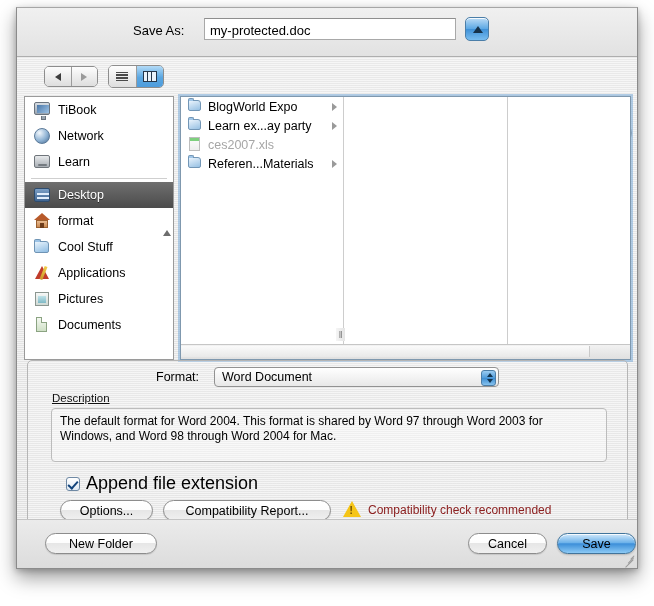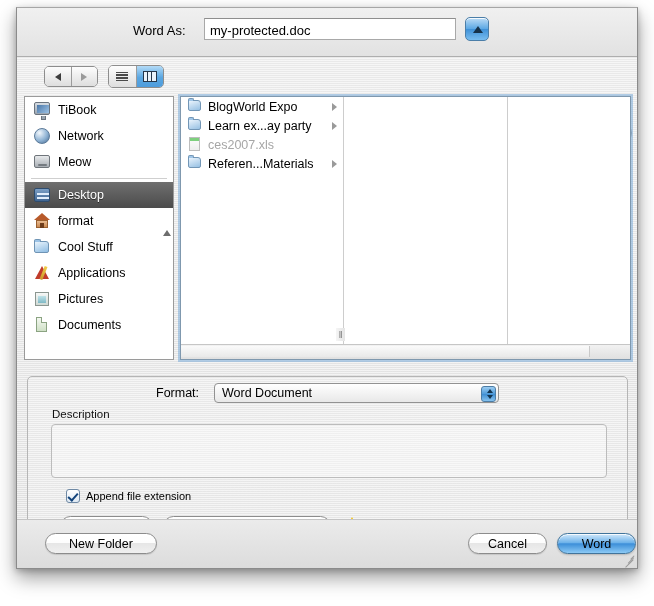--- a/index.html
+++ b/index.html
@@ -268,21 +268,21 @@
   }
   #hscroll .thumb{
     position:absolute; left:0; top:1px; height:11px;
     width:408px;
     background:linear-gradient(#fafafa,#e9e9e9);
     border-right:1px solid #c9c9c9;
   }
 
   
   #format-panel{
-    position:absolute; left:10px; top:368px;
+    position:absolute; left:10px; top:352px;
     width:601px; height:164px;
     border:1px solid #b5b5b5;
     border-radius:5px;
     background:rgba(255,255,255,0.18);
     box-sizing:border-box;
   }
   #format-label{position:absolute;left:128px;top:9px;font-size:12.5px;color:#000;}
   #format-popup{
     position:absolute;left:186px;top:6px;width:285px;height:20px;
     background:linear-gradient(#ffffff,#e8e8e8);
@@ -290,21 +290,21 @@
   }
   #format-popup .txt{position:absolute;left:7px;top:2px;font-size:12.5px;color:#000;}
   #format-popup .stepper{
     position:absolute;right:2px;top:2px;width:15px;height:16px;border-radius:3px;
     background:linear-gradient(#9ccdf2,#4e9ad9 50%,#3f8ed2 52%,#86c2ee);
     border:1px solid #4c7da6;box-sizing:border-box;
   }
   #format-popup .stepper .up{position:absolute;left:5px;top:2px;width:0;height:0;border-left:3px solid transparent;border-right:3px solid transparent;border-bottom:4px solid #12344f;}
   #format-popup .stepper .dn{position:absolute;left:5px;bottom:2px;width:0;height:0;border-left:3px solid transparent;border-right:3px solid transparent;border-top:4px solid #12344f;}
 
-  #desc-caption{position:absolute;left:24px;top:31px;font-size:11.5px;color:#111;}
+  #desc-caption{position:absolute;left:24px;top:31px;font-size:11.5px;color:#111;text-decoration:underline;}
   #desc-box{
     position:absolute;left:23px;top:47px;width:556px;height:54px;
     border:1px solid #bcbcbc;border-radius:4px;
     background:rgba(255,255,255,0.35);
     box-sizing:border-box;
     padding:5px 8px;
   }
   #desc-text{font-size:12px;color:#000;line-height:15px;}
   #desc-link{
     display:inline-block;margin-top:3px;
@@ -314,21 +314,21 @@
   #append-check{
     width:14px;height:14px;border:1px solid #6f89a4;border-radius:3px;
     background:linear-gradient(#ffffff,#dfe9f3);
     position:relative;box-sizing:border-box;margin-right:6px;
   }
   #append-check::after{
     content:"";position:absolute;left:3px;top:1px;
     width:4px;height:8px;border:solid #12437b;border-width:0 2.2px 2.2px 0;
     transform:rotate(42deg);
   }
-  #append-label{font-size:11px;color:#000;}
+  #append-label{font-size:18px;color:#000;}
 
   .push-btn{
     position:absolute;height:21px;
     background:linear-gradient(#ffffff,#fdfdfd 45%,#e6e6e6 50%,#f0f0f0);
     border:1px solid #8c8c8c;border-radius:11px;
     display:flex;align-items:center;justify-content:center;
     font-size:12.5px;color:#000;box-sizing:border-box;cursor:pointer;
     box-shadow:0 1px 1px rgba(0,0,0,0.12);
   }
   #options-btn{left:32px;top:139px;width:93px;}
@@ -370,21 +370,21 @@
   #resize-grip i:nth-child(1){width:11px;bottom:2px;right:0;}
   #resize-grip i:nth-child(2){width:8px;bottom:5px;right:0;}
   #resize-grip i:nth-child(3){width:5px;bottom:8px;right:0;}
 </style>
 </head>
 <body>
 
 <div id="window">
 
   <div id="saveas-row">
-    <div id="saveas-label">Word As:</div>
+    <div id="saveas-label">Save As:</div>
     <input id="saveas-field" value="my-protected.doc" style="">
     <div id="disclosure-btn">
       <span class="tri"></span>
     </div>
   </div>
 
   <div id="toolbar">
     <div class="seg-group" id="navback-group">
       <div class="seg">
           <span class="arrow-l"></span>
@@ -439,21 +439,21 @@
       <div class="sb-item">
         <span class="sb-icon">
             <span class="ic-globe" style="position:absolute;left:1px;"></span>
           </span>
         <span>Network</span>
       </div>
       <div class="sb-item">
         <span class="sb-icon">
             <span class="ic-drive" style="position:absolute;left:1px;right:1px;"></span>
           </span>
-        <span>Meow</span>
+        <span>Learn</span>
       </div>
 
       <div class="sb-sep"></div>
 
       <div class="sb-item sel">
         <span class="sb-icon">
             <span class="ic-desktop" style="position:absolute;left:1px;right:1px;"></span>
           </span>
         <span>Desktop</span>
       </div>
@@ -540,37 +540,38 @@
     <div id="format-popup">
       <span class="txt">Word Document</span>
       <span class="stepper">
           <i class="up"></i>
           <i class="dn"></i>
         </span>
     </div>
 
     <div id="desc-caption">Description</div>
     <div id="desc-box">
+      <div id="desc-text">The default format for Word 2004. This format is shared by Word 97 through Word 2003 for Windows, and Word 98 through Word 2004 for Mac.</div>
     </div>
 
     <div id="append-row">
       <span id="append-check"></span>
       <span id="append-label">Append file extension</span>
     </div>
 
     <div class="push-btn" id="options-btn">Options...</div>
     <div class="push-btn" id="compat-btn">Compatibility Report...</div>
     <span id="warn-icon"></span>
     <div id="warn-text">Compatibility check recommended</div>
   </div>
 
   <div id="bottom-bar">
     <div class="push-btn" id="newfolder-btn">New Folder</div>
     <div class="push-btn" id="cancel-btn">Cancel</div>
-    <div id="save-btn">Word</div>
+    <div id="save-btn">Save</div>
     <div id="resize-grip">
         <i></i>
         <i></i>
         <i></i>
       </div>
   </div>
 
 </div>
 
 </body></html>

